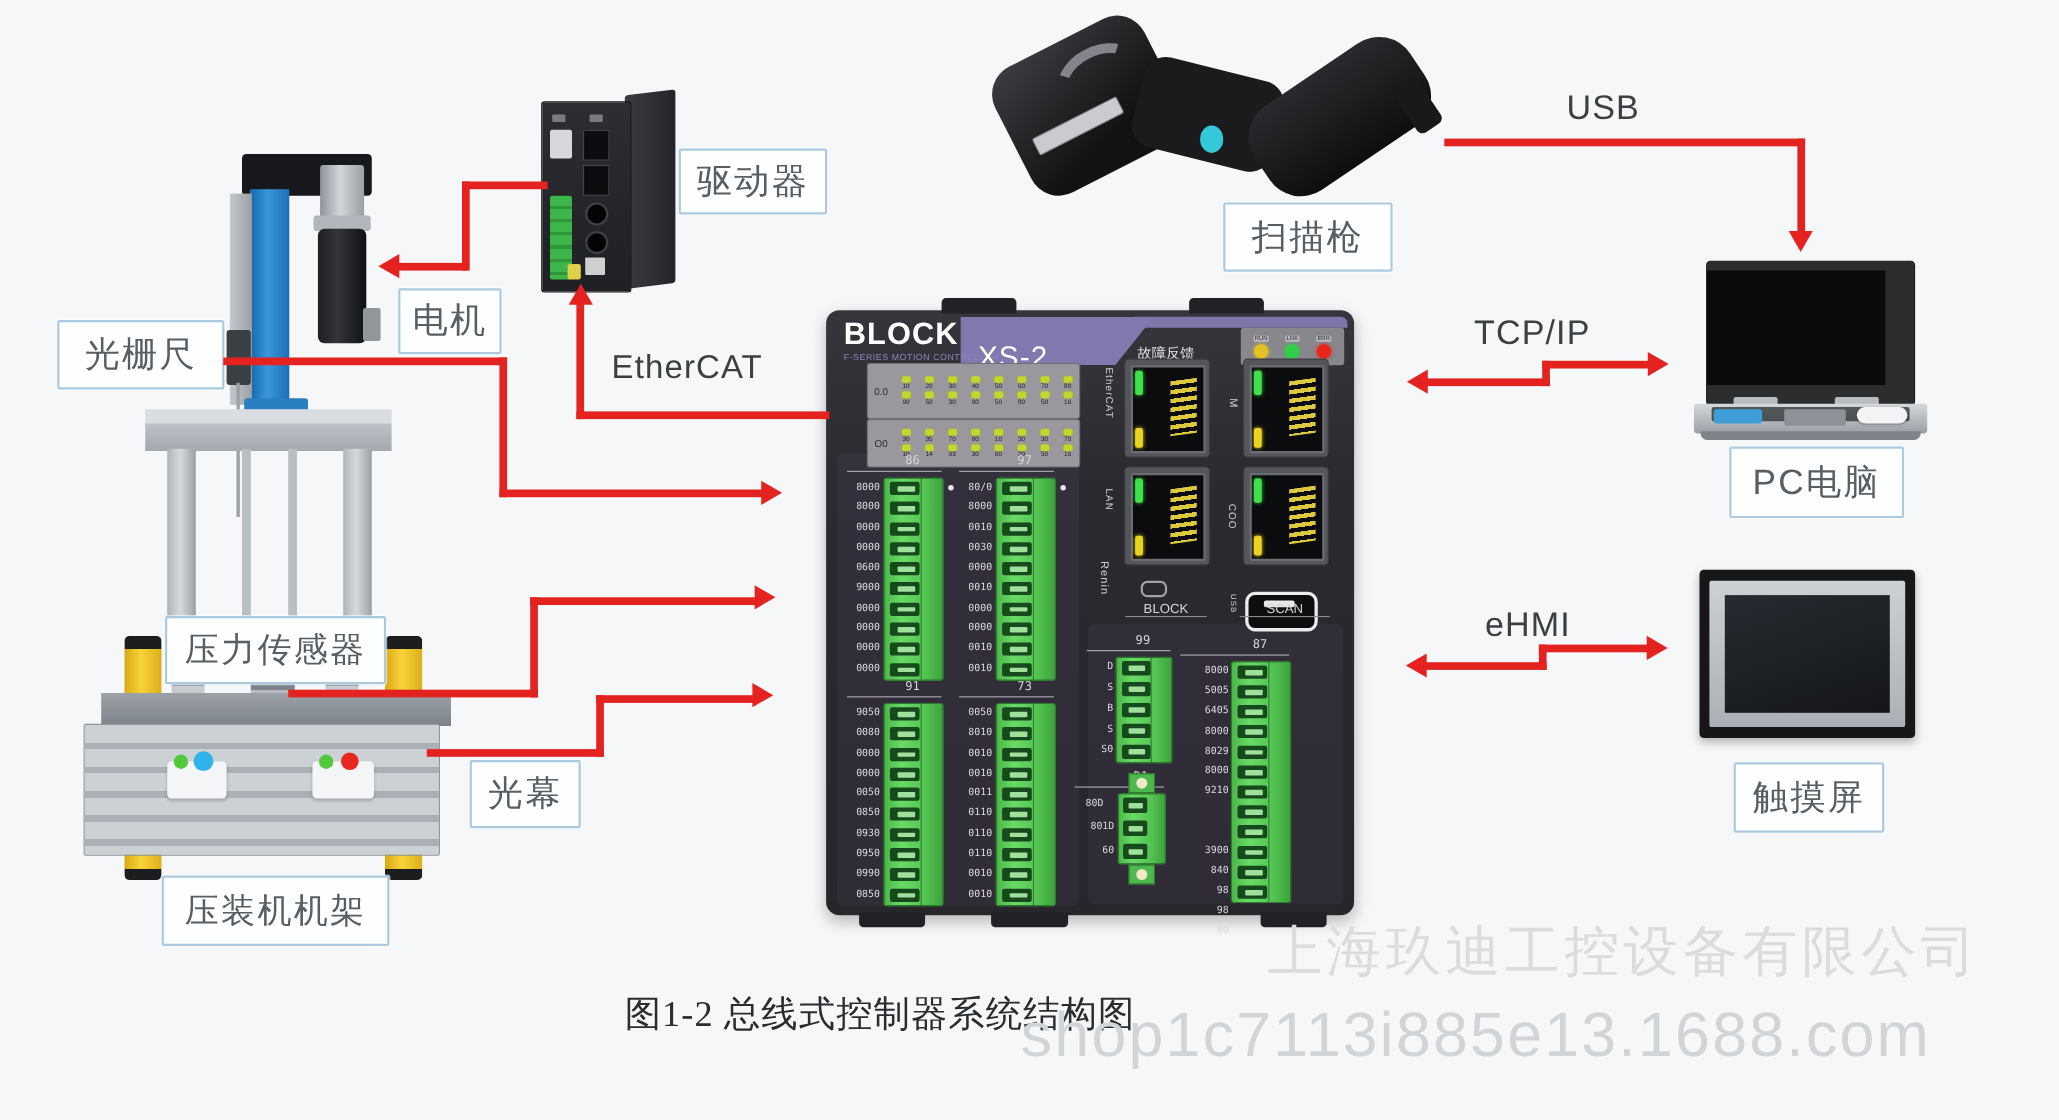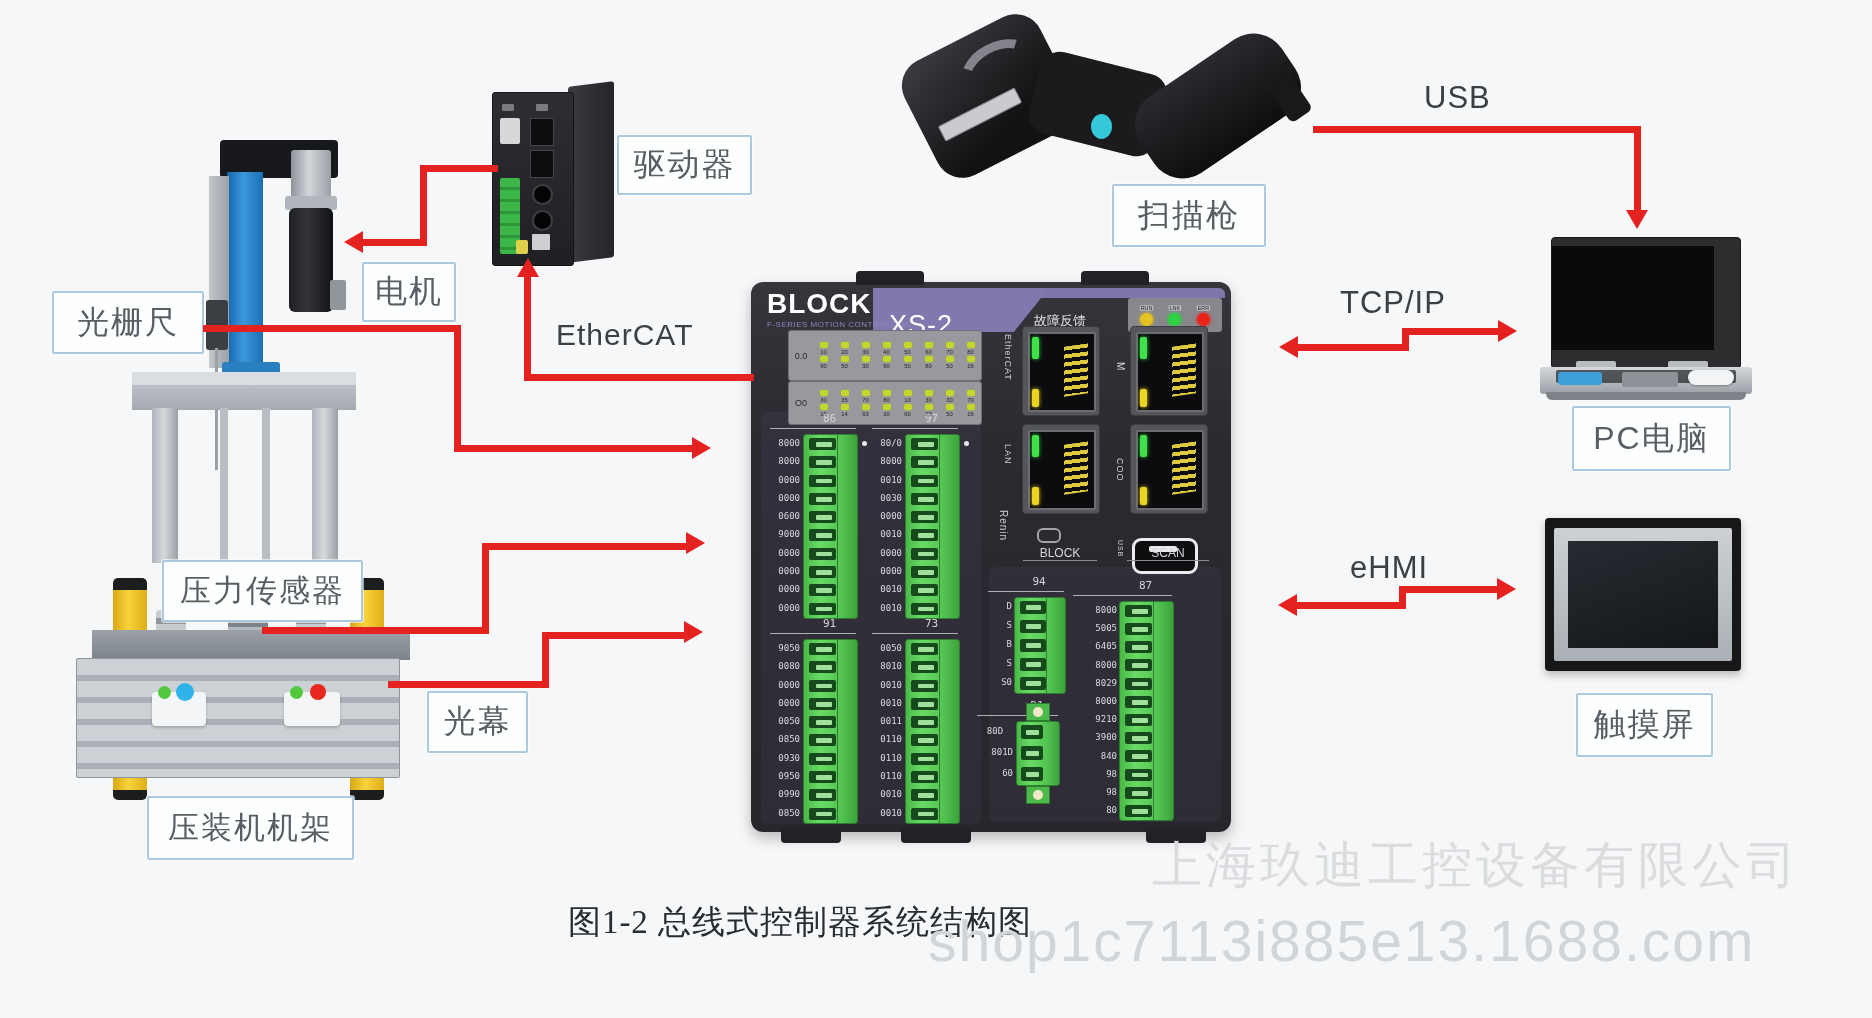--- a/index.html
+++ b/index.html
@@ -595,21 +595,21 @@
         <div class="tslot"></div>
         <div class="tpin"></div>
       </div>
       <div class="trow" style="height: 18.3px;">
         <div class="tslot"></div>
         <div class="tpin"></div>
       </div>
       <div class="tdivider" style="left: 62%;"></div>
     </div>
     <div class="thline" style="left: 237px; top: 309px; width: 76px;"></div>
-    <div class="thead" style="left: 251px; top: 293px; width: 74px;">94</div>
+    <div class="thead" style="left: 251px; top: 293px; width: 74px;">99</div>
     <div class="tlabels" style="left: 237px; top: 315px; width: 24px;">
       <div style="height: 19px; line-height: 19px;">D</div>
       <div style="height: 19px; line-height: 19px;">S</div>
       <div style="height: 19px; line-height: 19px;">B</div>
       <div style="height: 19px; line-height: 19px;">S</div>
       <div style="height: 19px; line-height: 19px;">S0</div>
     </div>
     <div class="tblock" style="left: 263px; top: 315px; width: 50px; height: 95px;">
       <div class="trow" style="height: 19px;">
         <div class="tslot"></div>
@@ -663,21 +663,21 @@
     <div class="thline" style="left: 322px; top: 313px; width: 99px;"></div>
     <div class="thead" style="left: 356px; top: 297px; width: 77px;">87</div>
     <div class="tlabels" style="left: 322px; top: 319px; width: 44px;">
       <div style="height: 18.2px; line-height: 18.2px;">8000</div>
       <div style="height: 18.2px; line-height: 18.2px;">5005</div>
       <div style="height: 18.2px; line-height: 18.2px;">6405</div>
       <div style="height: 18.2px; line-height: 18.2px;">8000</div>
       <div style="height: 18.2px; line-height: 18.2px;">8029</div>
       <div style="height: 18.2px; line-height: 18.2px;">8000</div>
       <div style="height: 18.2px; line-height: 18.2px;">9210</div>
-      <div style="height: 18.2px; line-height: 18.2px;">3900</div>
+      <div style="height: 18.2px; line-height: 18.2px; margin-top: 36px;">3900</div>
       <div style="height: 18.2px; line-height: 18.2px;">840</div>
       <div style="height: 18.2px; line-height: 18.2px;">98</div>
       <div style="height: 18.2px; line-height: 18.2px;">98</div>
       <div style="height: 18.2px; line-height: 18.2px;">80</div>
     </div>
     <div class="tblock" style="left: 368px; top: 319px; width: 53px; height: 218.4px;">
       <div class="trow" style="height: 18.2px;">
         <div class="tslot"></div>
         <div class="tpin"></div>
       </div>
@@ -725,21 +725,21 @@
         <div class="tslot"></div>
         <div class="tpin"></div>
       </div>
       <div class="tdivider" style="left: 62%;"></div>
     </div>
   </div>
 
 <div class="lblbox" style="left:52px;top:291px;width:148px;height:59px;">光栅尺</div>
 <div class="lblbox" style="left:362px;top:262px;width:90px;height:56px;">电机</div>
 <div class="lblbox" style="left:617px;top:135px;width:131px;height:56px;">驱动器</div>
-<div class="lblbox" style="left:150px;top:560px;width:197px;height:58px;font-size:31px;margin-left:12px;">压力传感器</div>
+<div class="lblbox" style="left:150px;top:560px;width:197px;height:58px;font-size:31px;">压力传感器</div>
 <div class="lblbox" style="left:427px;top:691px;width:97px;height:58px;">光幕</div>
 <div class="lblbox" style="left:147px;top:796px;width:203px;height:60px;font-size:31px;">压装机机架</div>
 <div class="lblbox" style="left:1112px;top:184px;width:150px;height:59px;">扫描枪</div>
 <div class="lblbox" style="left:1572px;top:406px;width:155px;height:61px;">PC电脑</div>
 <div class="lblbox" style="left:1576px;top:693px;width:133px;height:60px;">触摸屏</div>
 
 <div class="conlbl" style="left:556px;top:318px;">EtherCAT</div>
 <div class="conlbl" style="left:1424px;top:80px;font-size:31px;">USB</div>
 <div class="conlbl" style="left:1340px;top:285px;font-size:31px;">TCP/IP</div>
 <div class="conlbl" style="left:1350px;top:550px;font-size:31px;">eHMI</div>

